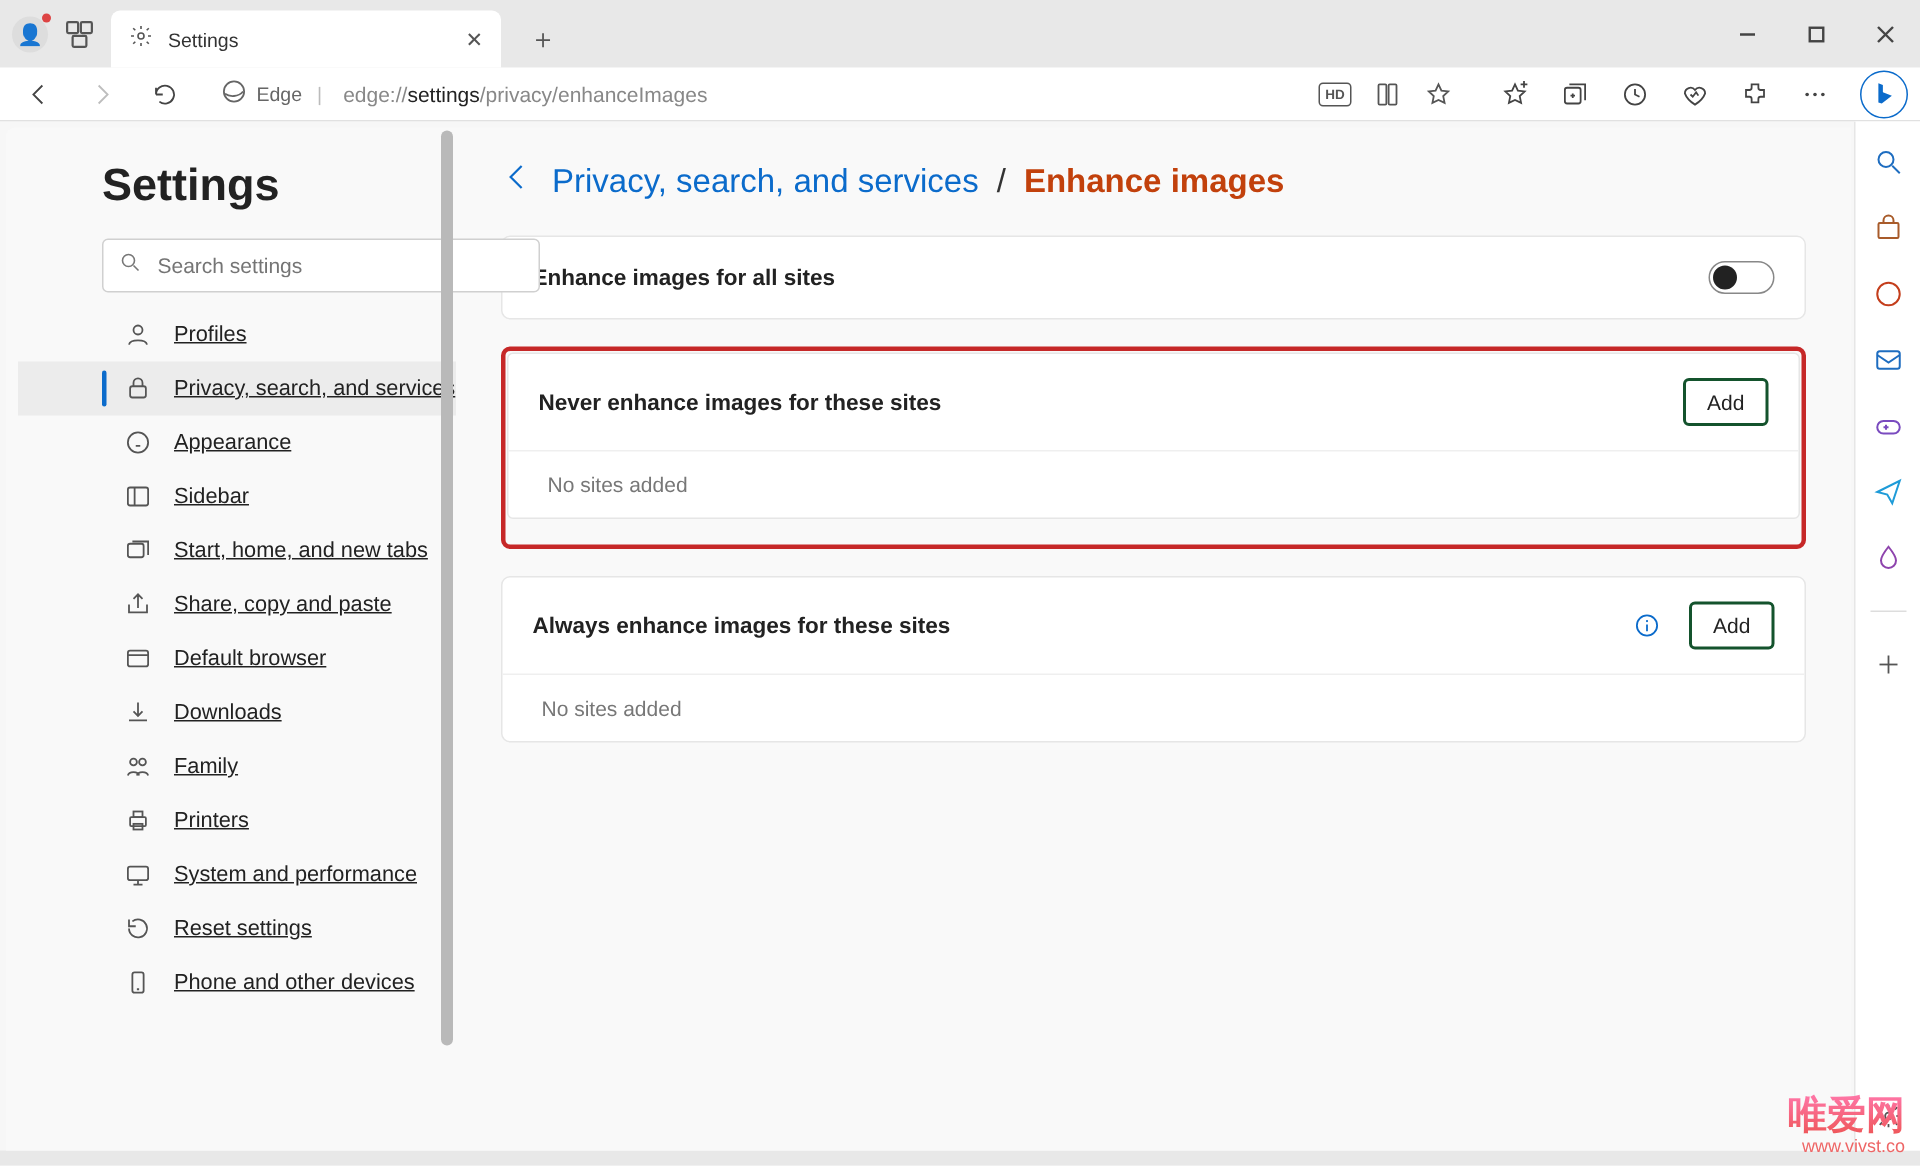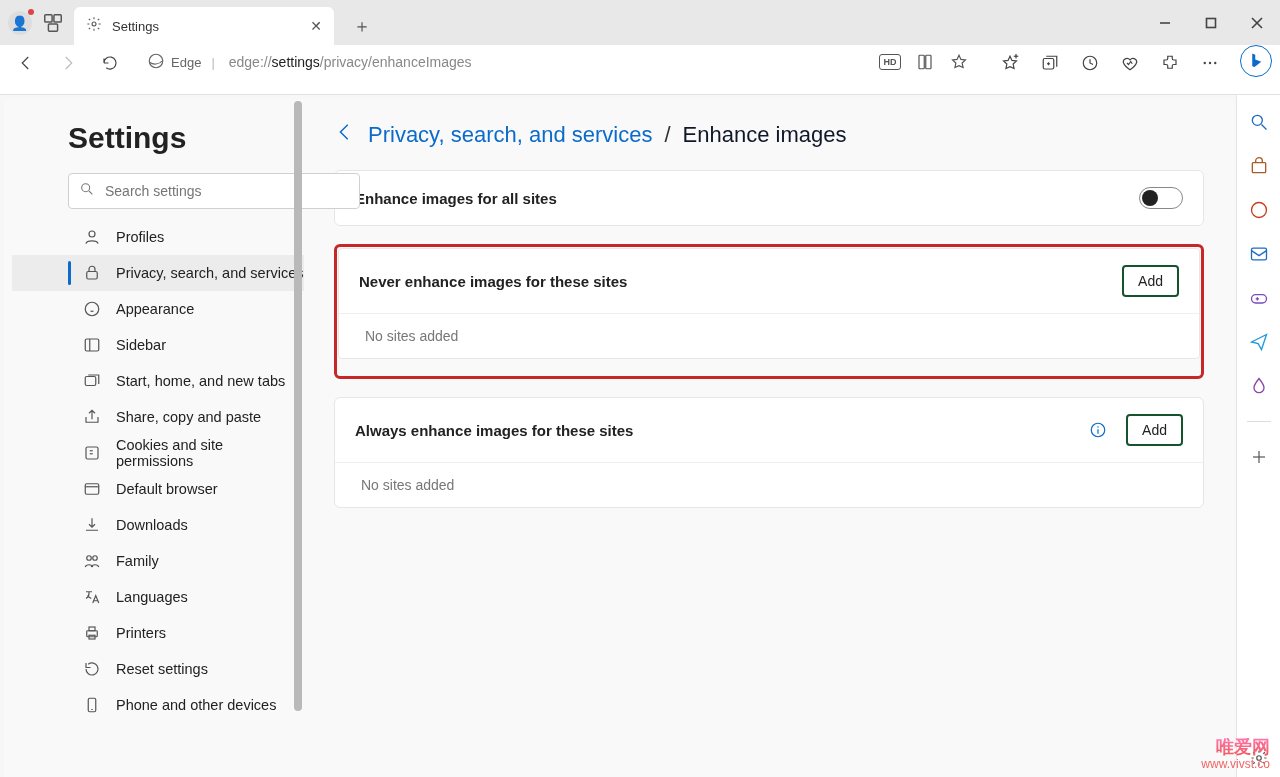--- a/index.html
+++ b/index.html
@@ -14,21 +14,21 @@
 .tab { background:#fff; border-radius:6px 6px 0 0; display:flex; align-items:center; padding:0 12px; gap:10px; min-width:260px; height:38px; margin-top:7px; position:relative;}
 .tab .gear { color:#555; }
 .tab-title { font-size:13px; color:#333; flex:1;}
 .tab-close { color:#555; font-size:14px; cursor:pointer;}
 .newtab { width:36px; display:flex; align-items:center; justify-content:center; color:#555; font-size:18px; margin-top:7px;}
 .tb-right { margin-left:auto; display:flex; align-items:center;}
 .winbtn { width:46px; height:45px; display:flex; align-items:center; justify-content:center; color:#444;}
 .winbtn svg { width:12px; height:12px; }
 
 
-.toolbar { height:50px; background:#fff; display:flex; padding:0 8px; gap:6px; border-bottom:1px solid #e1e1e1;}
+.toolbar { height:36px; background:#fff; display:flex; align-items:center; padding:0 8px; gap:6px; border-bottom:1px solid #e1e1e1;}
 .tbtn { width:36px; height:36px; display:flex; align-items:center; justify-content:center; color:#444; border-radius:4px;}
 .tbtn svg { width:18px; height:18px; }
 .addrbar { flex:1; display:flex; align-items:center; height:34px; border:1px solid transparent; border-radius:6px; background:#fff; padding:0 8px; gap:10px; margin:0 4px;}
 .edge-pill { display:flex; align-items:center; gap:6px; color:#666; font-size:13px;}
 .edge-pill .sep { color:#bbb; margin:0 4px;}
 .url { font-size:14px; color:#888; }
 .url .bold { color:#222; font-weight:500;}
 .addr-actions { margin-left:auto; display:flex; gap:14px; align-items:center; color:#555;}
 .addr-actions .ico { width:20px; height:20px; display:flex; align-items:center; justify-content:center;}
 .right-icons { display:flex; gap:4px; margin-left:4px; }
@@ -45,50 +45,50 @@
 
 
 .settings-left { width:300px; padding:22px 0 0 0; position:relative; }
 .settings-left-inner { width:100%; padding:0 0 0 8px;}
 .settings-title { font-size:30px; font-weight:600; color:#222; padding:0 0 18px 56px;}
 .search-wrap { margin:0 8px 10px 56px; width:292px; }
 .search { width:100%; height:36px; border:1px solid #d0d0d0; border-radius:4px; display:flex; align-items:center; padding:0 10px; gap:10px; background:#fff;}
 .search input { border:none; outline:none; font-size:14px; flex:1; color:#333; background:transparent;}
 .search-ic { color:#777; }
 .navlist { margin-top:6px; }
-.nav-row { display:flex; align-items:center; gap:14px; height:36px; padding-left:70px; font-size:14.5px; color:#222; cursor:pointer;}
+.nav-row { display:flex; align-items:center; gap:14px; height:36px; padding-left:70px; font-size:14.5px; color:#222; cursor:pointer;text-decoration:underline;}
 .nav-row .nico { width:20px; color:#555; display:flex; justify-content:center;}
 .nav-row.active { background:#ececec; position:relative; }
 .nav-row.active::before { content:""; position:absolute; left:56px; top:6px; bottom:6px; width:3px; background:#0b6bcb; border-radius:2px;}
 
 .scroll-stub { position:absolute; right:0; top:0; bottom:0; width:12px; }
 .scroll-thumb { position:absolute; left:2px; width:8px; background:#b9b9b9; border-radius:4px;}
 
 
 .content { flex:1; padding:22px 30px 0 30px; overflow:auto;}
 .breadcrumb { display:flex; align-items:center; gap:12px; font-size:22px; margin-bottom:22px;}
 .breadcrumb .back { color:#0b6bcb; font-size:20px;}
 .breadcrumb a { color:#0b6bcb; text-decoration:none; font-weight:500;}
 .breadcrumb .slash { color:#333; font-weight:500;}
-.breadcrumb .crumb-cur { color:#0f172a; font-weight:400;}
+.breadcrumb .crumb-cur { color:#c2410c; font-weight:700;}
 
 .card { background:#fff; border:1px solid #e6e6e6; border-radius:6px; margin-bottom:18px;}
 .card .card-head { display:flex; align-items:center; justify-content:space-between; padding:16px 20px; font-size:15px; font-weight:600; color:#222; border-bottom:1px solid #efefef;}
 .card .card-head.noborder { border-bottom:none;}
 .card .card-body { padding:14px 26px; color:#777; font-size:14px;}
 .toggle { width:44px; height:22px; border:1px solid #888; border-radius:12px; position:relative; background:#fff;}
 .toggle .knob { position:absolute; left:2px; top:2px; width:16px; height:16px; background:#222; border-radius:50%;}
 .addbtn { border:2px solid #14532d; background:#fff; border-radius:4px; padding:6px 14px; font-size:14px; color:#222; cursor:pointer;}
 .info-ic { color:#0b6bcb; width:20px; height:20px; display:inline-flex; align-items:center; justify-content:center; margin-right:8px;}
 .head-right { display:flex; align-items:center; gap:10px;}
 .highlight-box { border:3px solid #c62828; border-radius:6px; padding:1px; margin-bottom:18px;}
 .highlight-box .card { margin-bottom:16px; border-radius:4px;}
 
 .watermark { position:absolute; right:10px; bottom:6px; font-family: "Comic Sans MS", cursive; color:#e66; font-size:12px; pointer-events:none; text-align:right; line-height:1.1;}
-.watermark .big { font-size:18px; font-weight:bold; background:linear-gradient(#f7a,#e55); -webkit-background-clip:text; color:transparent;}
+.watermark .big { font-size:26px; font-weight:bold; background:linear-gradient(#f7a,#e55); -webkit-background-clip:text; color:transparent;}
 
 svg { stroke: currentColor; fill: none; stroke-width: 1.6; }
 .fillc { fill: currentColor; stroke:none;}
 </style>
 </head>
 <body>
 
 <div class="titlebar">
   <div class="tb-left">
     <div class="avatar">👤</div>
@@ -287,30 +287,20 @@
               <span class="nico">
                 <svg viewBox="0 0 24 24" width="18" height="18">
                   <path d="M4 12v7h16v-7M12 3v12M8 7l4-4 4 4"></path>
                 </svg>
               </span>
               <span>Share, copy and paste</span>
             </div>
           <div class="nav-row">
               <span class="nico">
                 <svg viewBox="0 0 24 24" width="18" height="18">
-                  <rect x="4" y="4" width="16" height="16" rx="2"></rect>
-                  <line x1="9" y1="9" x2="13" y2="9"></line>
-                  <line x1="9" y1="13" x2="13" y2="13"></line>
-                </svg>
-              </span>
-              <span>Cookies and site permissions</span>
-            </div>
-          <div class="nav-row">
-              <span class="nico">
-                <svg viewBox="0 0 24 24" width="18" height="18">
                   <rect x="3" y="5" width="18" height="14" rx="2"></rect>
                   <line x1="3" y1="9" x2="21" y2="9"></line>
                 </svg>
               </span>
               <span>Default browser</span>
             </div>
           <div class="nav-row">
               <span class="nico">
                 <svg viewBox="0 0 24 24" width="18" height="18">
                   <path d="M12 3v12M8 11l4 4 4-4M4 19h16"></path>
@@ -324,34 +314,36 @@
                   <circle cx="8" cy="8" r="3"></circle>
                   <circle cx="16" cy="8" r="3"></circle>
                   <path d="M3 20c1-4 9-4 10 0M11 20c1-4 9-4 10 0"></path>
                 </svg>
               </span>
               <span>Family</span>
             </div>
           <div class="nav-row">
               <span class="nico">
                 <svg viewBox="0 0 24 24" width="18" height="18">
-                  <path d="M4 5h8M8 5v2c0 4-2 6-4 7M6 10c1 2 3 3 5 4M13 20l4-10 4 10M14.5 17h5"></path>
-                </svg>
-              </span>
-              <span>Languages</span>
-            </div>
-          <div class="nav-row">
-              <span class="nico">
-                <svg viewBox="0 0 24 24" width="18" height="18">
                   <rect x="5" y="9" width="14" height="8" rx="1"></rect>
                   <rect x="8" y="4" width="8" height="5"></rect>
                   <rect x="8" y="15" width="8" height="5"></rect>
                 </svg>
               </span>
               <span>Printers</span>
+            </div>
+          <div class="nav-row">
+              <span class="nico">
+                <svg viewBox="0 0 24 24" width="18" height="18">
+                  <rect x="3" y="5" width="18" height="12" rx="2"></rect>
+                  <line x1="8" y1="21" x2="16" y2="21"></line>
+                  <line x1="12" y1="17" x2="12" y2="21"></line>
+                </svg>
+              </span>
+              <span>System and performance</span>
             </div>
           <div class="nav-row">
               <span class="nico">
                 <svg viewBox="0 0 24 24" width="18" height="18">
                   <path d="M4 12a8 8 0 1 0 3-6.3M4 4v6h6"></path>
                 </svg>
               </span>
               <span>Reset settings</span>
             </div>
           <div class="nav-row">

